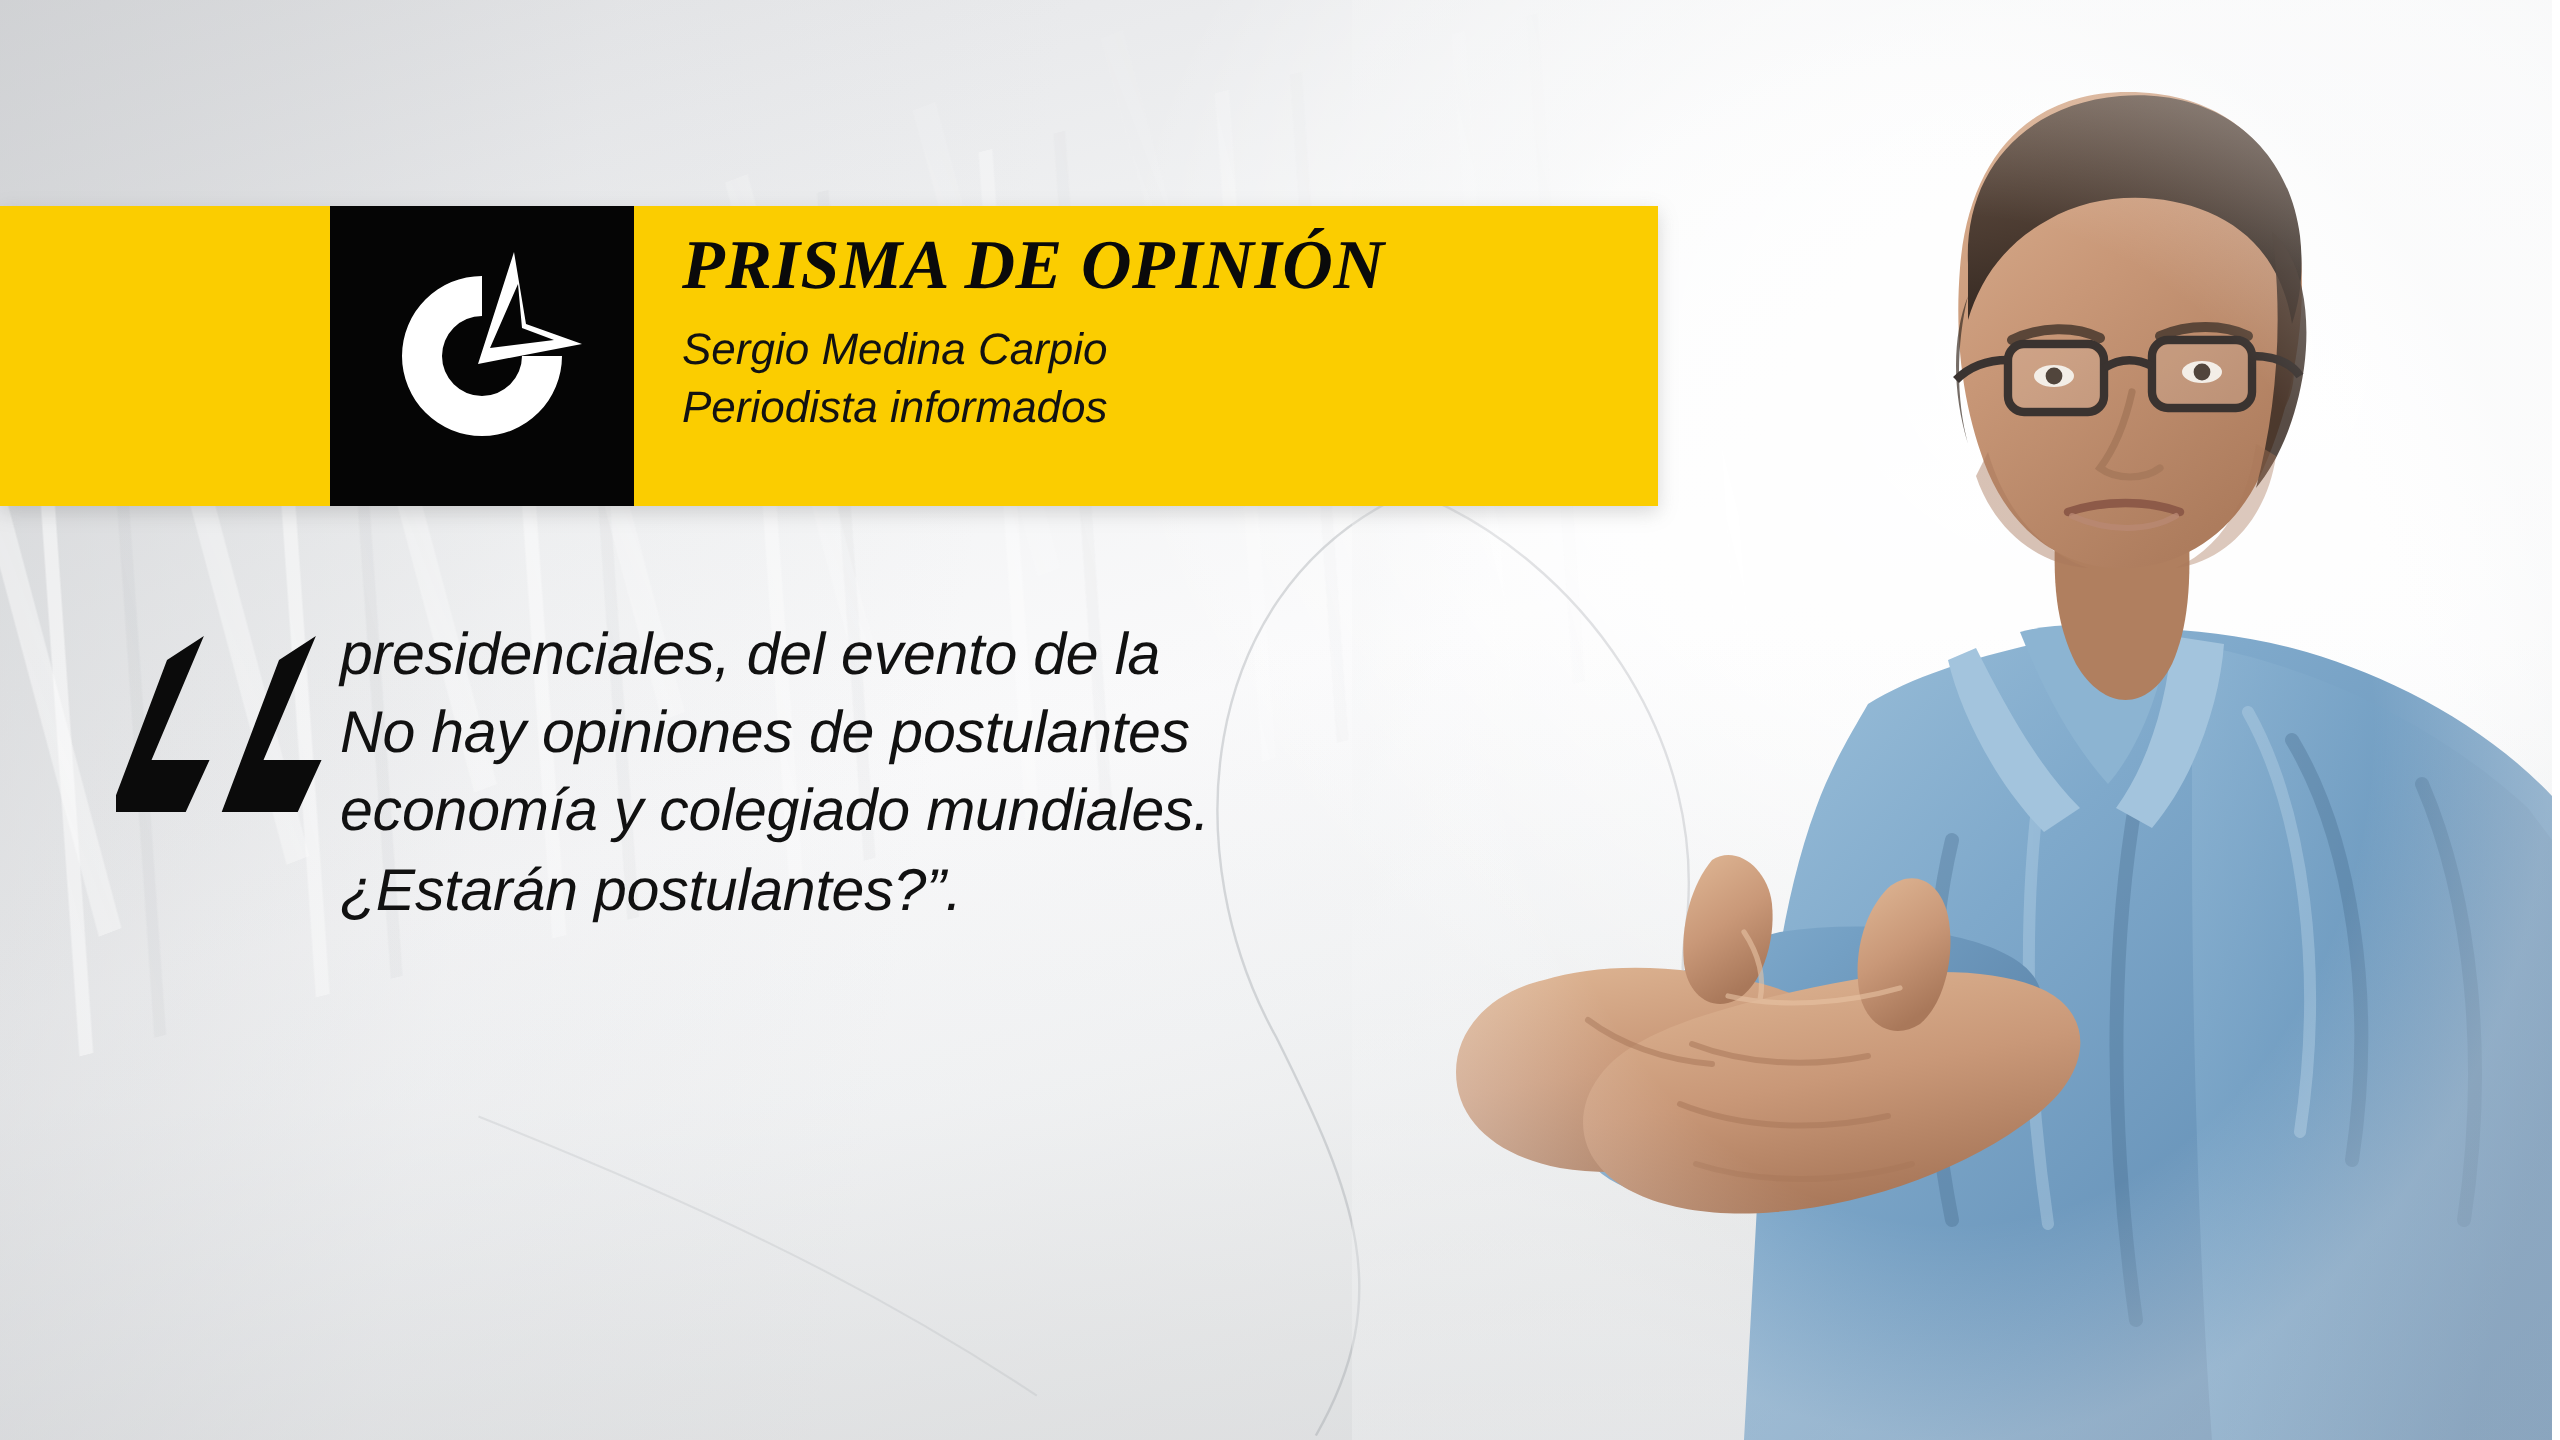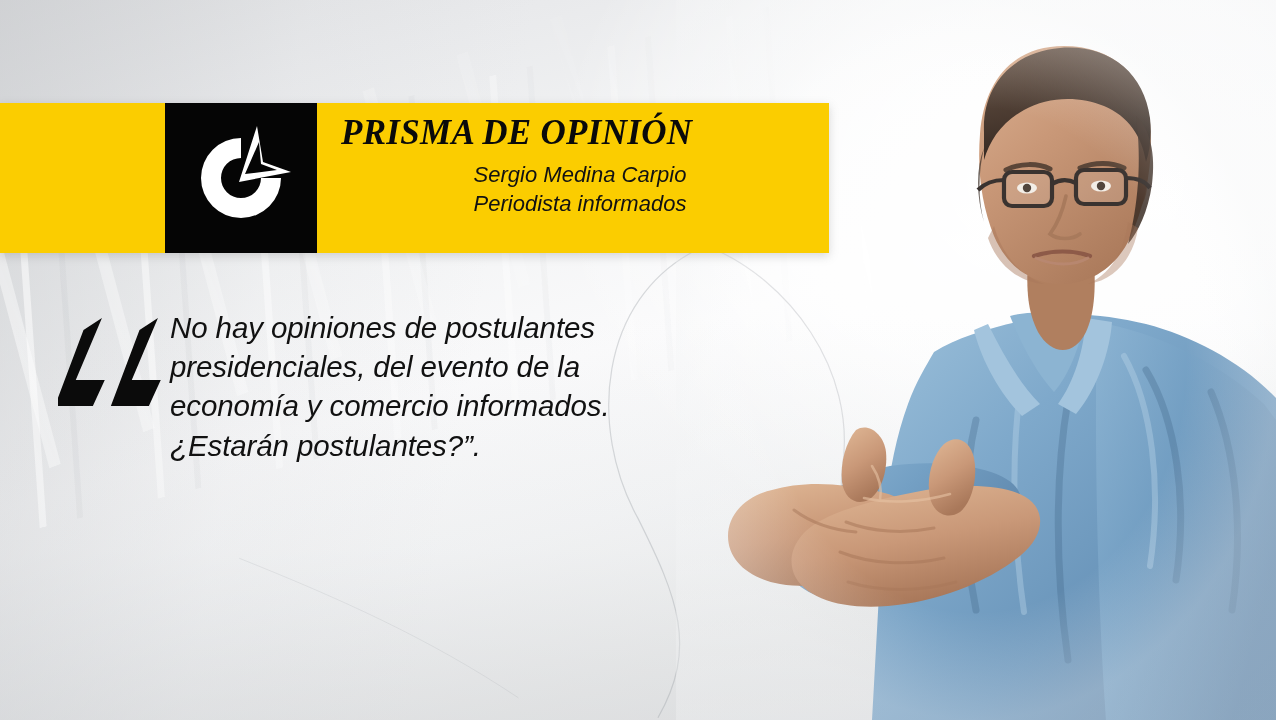--- a/index.html
+++ b/index.html
@@ -155,21 +155,20 @@
   }
   .banner-sub {
     font-family: "Liberation Sans", "DejaVu Sans", sans-serif;
     font-style: italic;
     font-weight: 400;
     font-size: 22px;
     color: #121212;
     line-height: 1.32;
     margin: 0;
     white-space: nowrap;
-    text-align: center;
   }
 
   
   .quote-wrap {
     position: absolute;
     left: 58px;
     top: 306px;
     width: 620px;
     display: flex;
     align-items: flex-start;
@@ -412,20 +411,20 @@
       <p class="banner-sub">Periodista informados</p>
     </div>
   </div>
 
   <div class="quote-wrap">
     <svg class="quote-mark" viewBox="0 0 112 92">
       <path d="M 44 2 L 20 64 L 49 64 L 38 90 L 0 90 L 26 14 Z" fill="#0b0b0b" transform="skewX(-2)"></path>
       <path d="M 100 2 L 76 64 L 105 64 L 94 90 L 56 90 L 82 14 Z" fill="#0b0b0b" transform="skewX(-2)"></path>
     </svg>
     <p class="quote-text">
+      <span class="ln">presidenciales, del evento de la</span>
       <span class="ln">No hay opiniones de postulantes</span>
-      <span class="ln">presidenciales, del evento de la</span>
-      <span class="ln">economía y comercio informados.</span>
+      <span class="ln">economía y colegiado mundiales.</span>
       <span class="ln">¿Estarán postulantes?”.</span>
     </p>
   </div>
 
 </div>
 
 </body></html>

